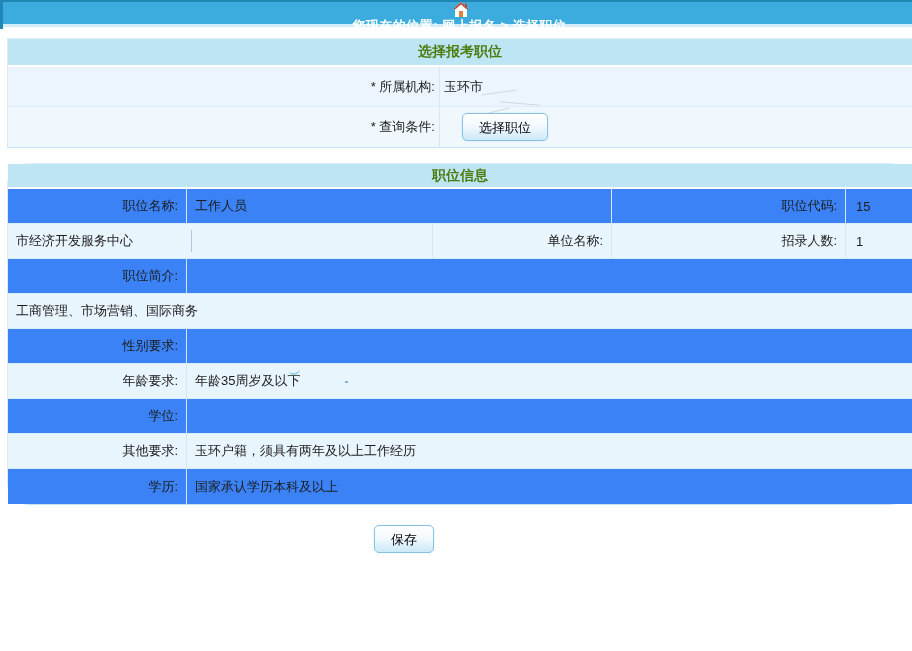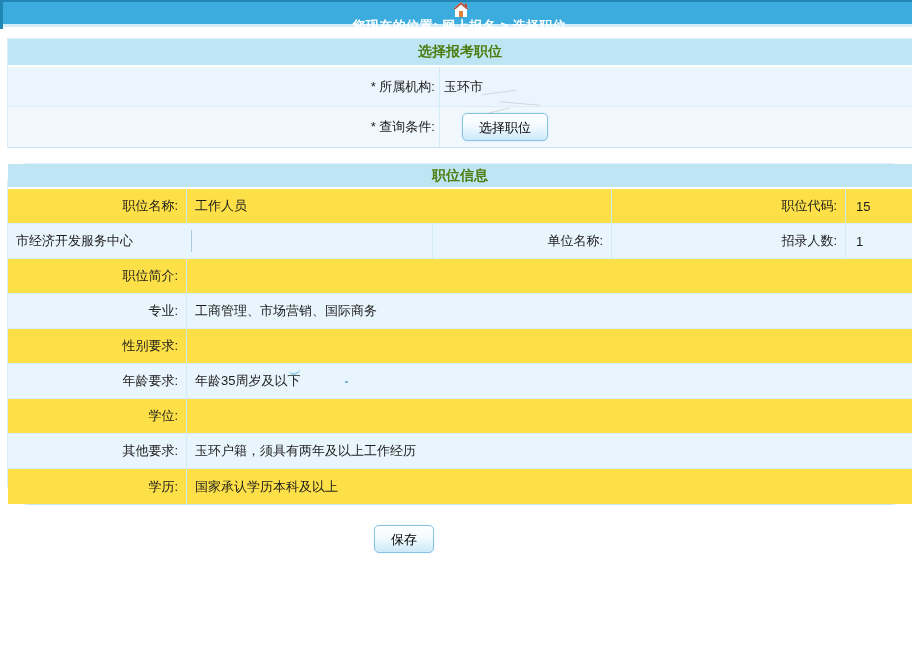--- a/index.html
+++ b/index.html
@@ -35,21 +35,21 @@
   
   #selectPanel .row { height:40px; }
   #selectPanel .r1 { background:#ecf5fd; }
   #selectPanel .r2 { background:#f0f8fe; }
   #selectPanel .lbl { width:426px; padding-right:4px; }
   #selectPanel .val { flex:1; padding-left:4px; }
 
   
   #infoPanel .row { height:35px; }
   #infoPanel .row.blue { background:#e9f5fd; }
-  #infoPanel .row.white { background:#fde047; }
+  #infoPanel .row.white { background:#3b82f6; }
   #infoPanel .lbl1 { width:173px; padding-right:8px; }
   #infoPanel .val1 { width:425px; padding-left:8px; }
   #infoPanel .lbl2 { width:228px; padding-right:8px; }
   #infoPanel .val2 { flex:1; padding-left:10px; }
   #infoPanel .valwide { flex:1; padding-left:8px; }
 
   
   .btn { display:inline-block; height:28px; line-height:25px; padding:0 16px;
          border:1px solid #86c2e4; border-radius:5px; font-size:13px; color:#000;
          background:linear-gradient(to bottom,#ffffff 0%,#f3faff 45%,#dbeffb 78%,#cde9f8 100%);
@@ -108,21 +108,20 @@
     <div class="cell lbl lbl2 divR">招录人数:</div>
     <div class="cell val val2">1</div>
   </div>
 
   <div class="row white">
     <div class="cell lbl lbl1 divR">职位简介:</div>
     <div class="cell val valwide"></div>
   </div>
 
   <div class="row blue">
-    <div class="cell lbl lbl1 divR">专业:</div>
     <div class="cell val valwide">工商管理、市场营销、国际商务</div>
   </div>
 
   <div class="row white">
     <div class="cell lbl lbl1 divR">性别要求:</div>
     <div class="cell val valwide"></div>
   </div>
 
   <div class="row blue">
     <div class="cell lbl lbl1 divR">年龄要求:</div>

